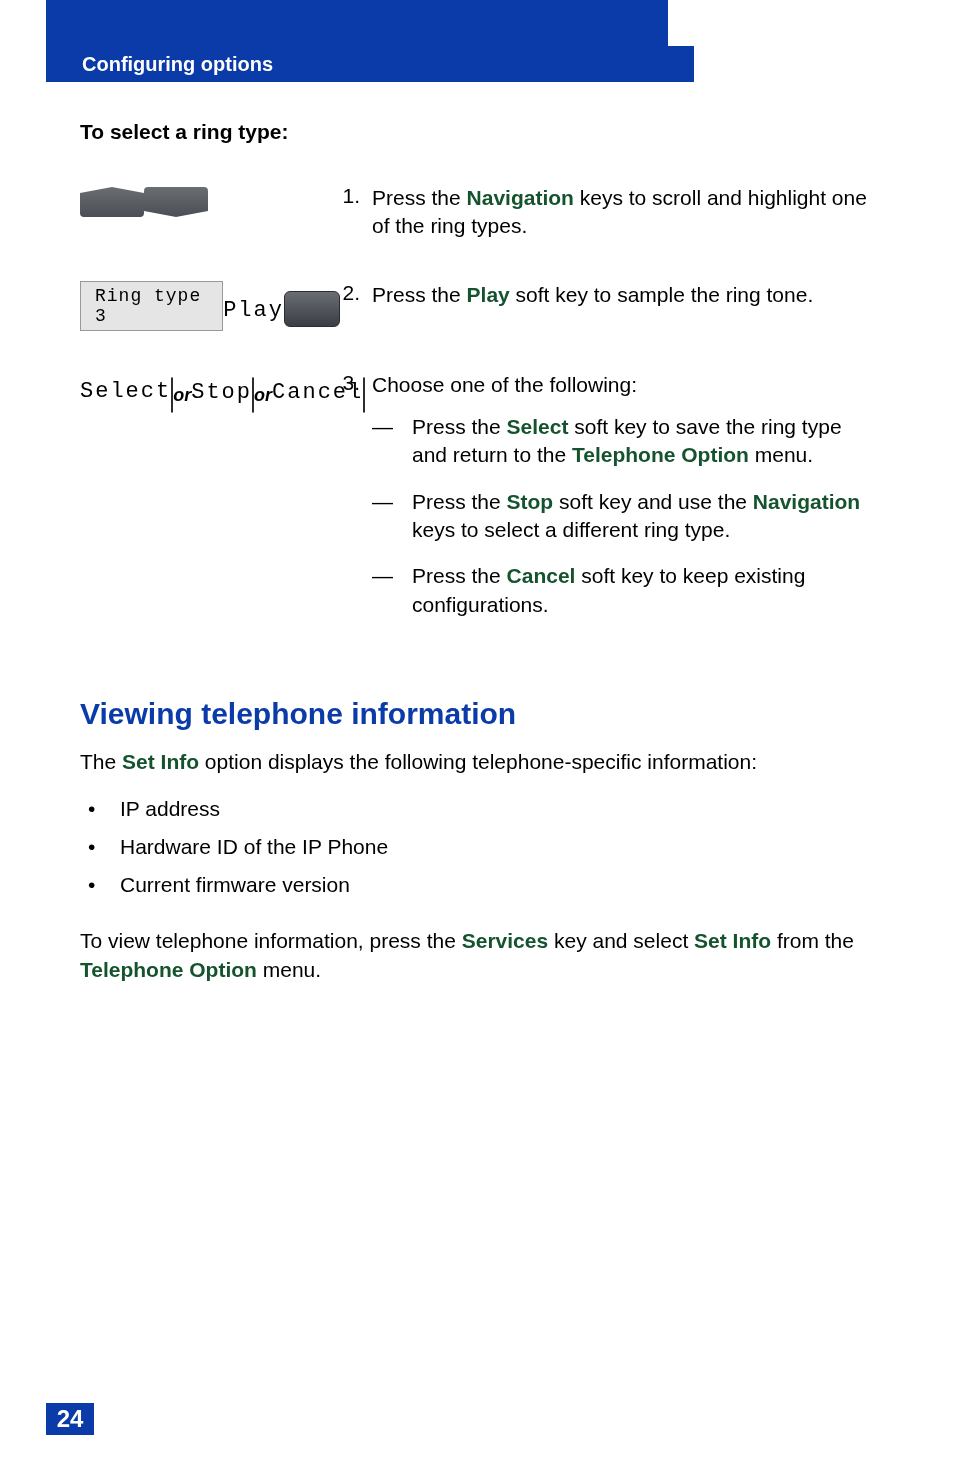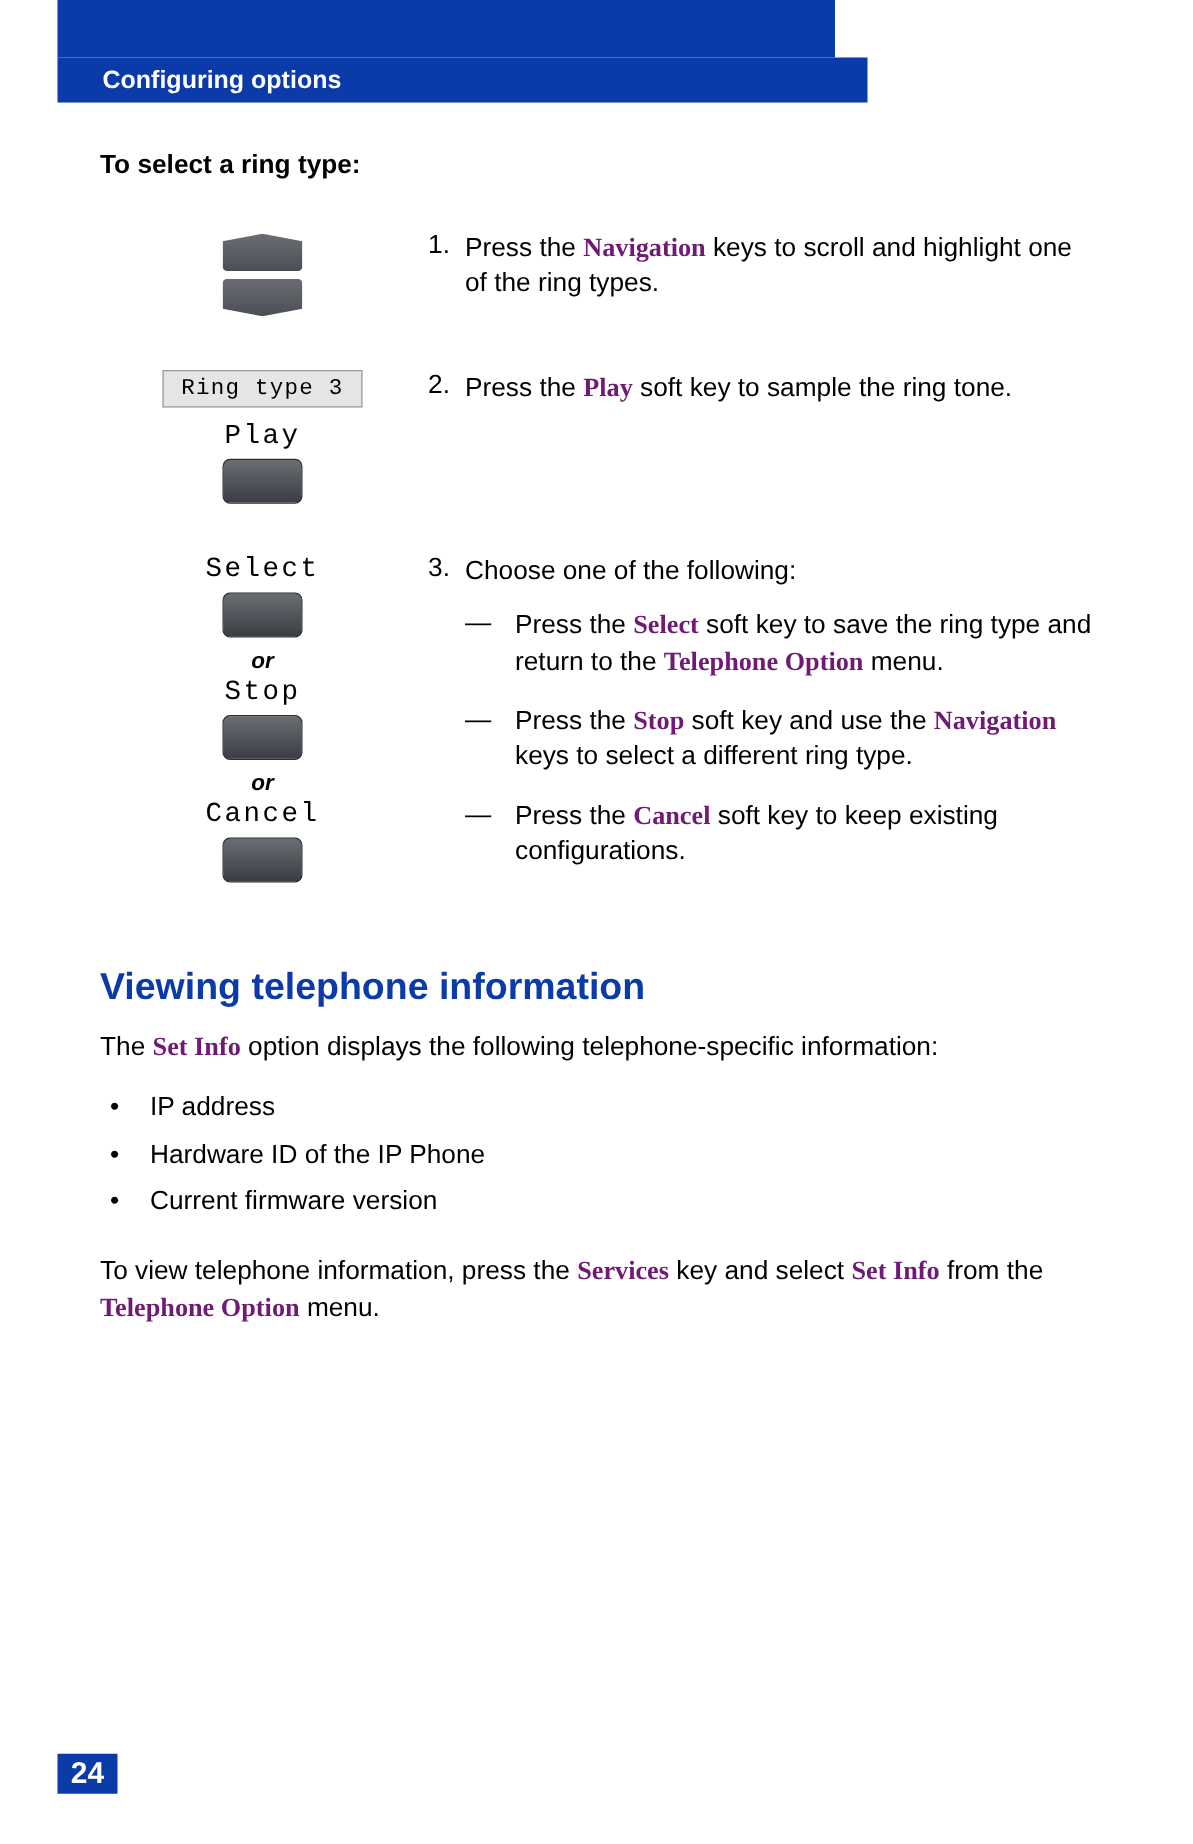--- a/index.html
+++ b/index.html
@@ -3,25 +3,25 @@
 <meta charset="utf-8">
 <style>
   * { box-sizing: border-box; margin: 0; padding: 0; }
   html, body { width: 954px; background: #ffffff; font-family: Arial, Helvetica, sans-serif; color: #000; }
   .page { position: relative; width: 954px; min-height: 1475px; padding: 0 80px 60px 80px; }
   .top-bar { position: absolute; left: 46px; top: 0; width: 622px; height: 46px; background: #0b3ba8; }
   .section-bar { position: absolute; left: 46px; top: 46px; width: 648px; height: 36px; background: #0b3ba8; color: #fff; font-weight: bold; font-size: 20px; line-height: 36px; padding-left: 36px; }
   .content { padding-top: 120px; }
   .subhead { font-weight: bold; font-size: 21px; margin-bottom: 40px; }
   .row { display: flex; align-items: flex-start; margin-bottom: 40px; }
-  .left-col { width: 260px; flex: 0 0 260px; display: flex; flex-direction: column; align-items: center; }
+  .left-col { width: 260px; flex: 0 0 260px; display: flex; align-items: center; }
   .right-col { flex: 1; display: flex; }
   .num-col { width: 32px; flex: 0 0 32px; text-align: right; font-size: 21px; padding-right: 12px; }
   .txt-col { flex: 1; font-size: 21px; line-height: 1.35; }
-  .emph { color: #701a75; font-weight: bold; font-family: Liberation Serif, serif; }
+  .emph { color: #14532d; font-weight: bold; }
   .nav-key { width: 64px; height: 30px; background: linear-gradient(#6a6e73, #4b4f55); border-radius: 4px; margin: 3px 0; position: relative; }
   .nav-key.up { clip-path: polygon(0 20%, 50% 0, 100% 20%, 100% 100%, 0 100%); border-radius: 0 0 4px 4px; }
   .nav-key.down { clip-path: polygon(0 0, 100% 0, 100% 80%, 50% 100%, 0 80%); border-radius: 4px 4px 0 0; }
   .lcd-box { background: #e5e5e5; border: 1px solid #999; font-family: 'Courier New', monospace; font-size: 18px; padding: 4px 14px; letter-spacing: 1px; }
   .lcd-label { font-family: 'Courier New', monospace; font-size: 22px; letter-spacing: 2px; margin-top: 10px; }
   .soft-key { width: 64px; height: 36px; background: linear-gradient(#6a6e73, #3a3e44); border-radius: 6px; margin-top: 6px; border: 1px solid #2a2d31; }
   .or-label { font-weight: bold; font-size: 18px; margin-top: 8px; font-style: italic; }
   ul.dash { list-style: none; margin-top: 14px; }
   ul.dash > li { position: relative; padding-left: 40px; margin-bottom: 18px; font-size: 21px; line-height: 1.35; }
   ul.dash > li::before { content: "—"; position: absolute; left: 0; }

